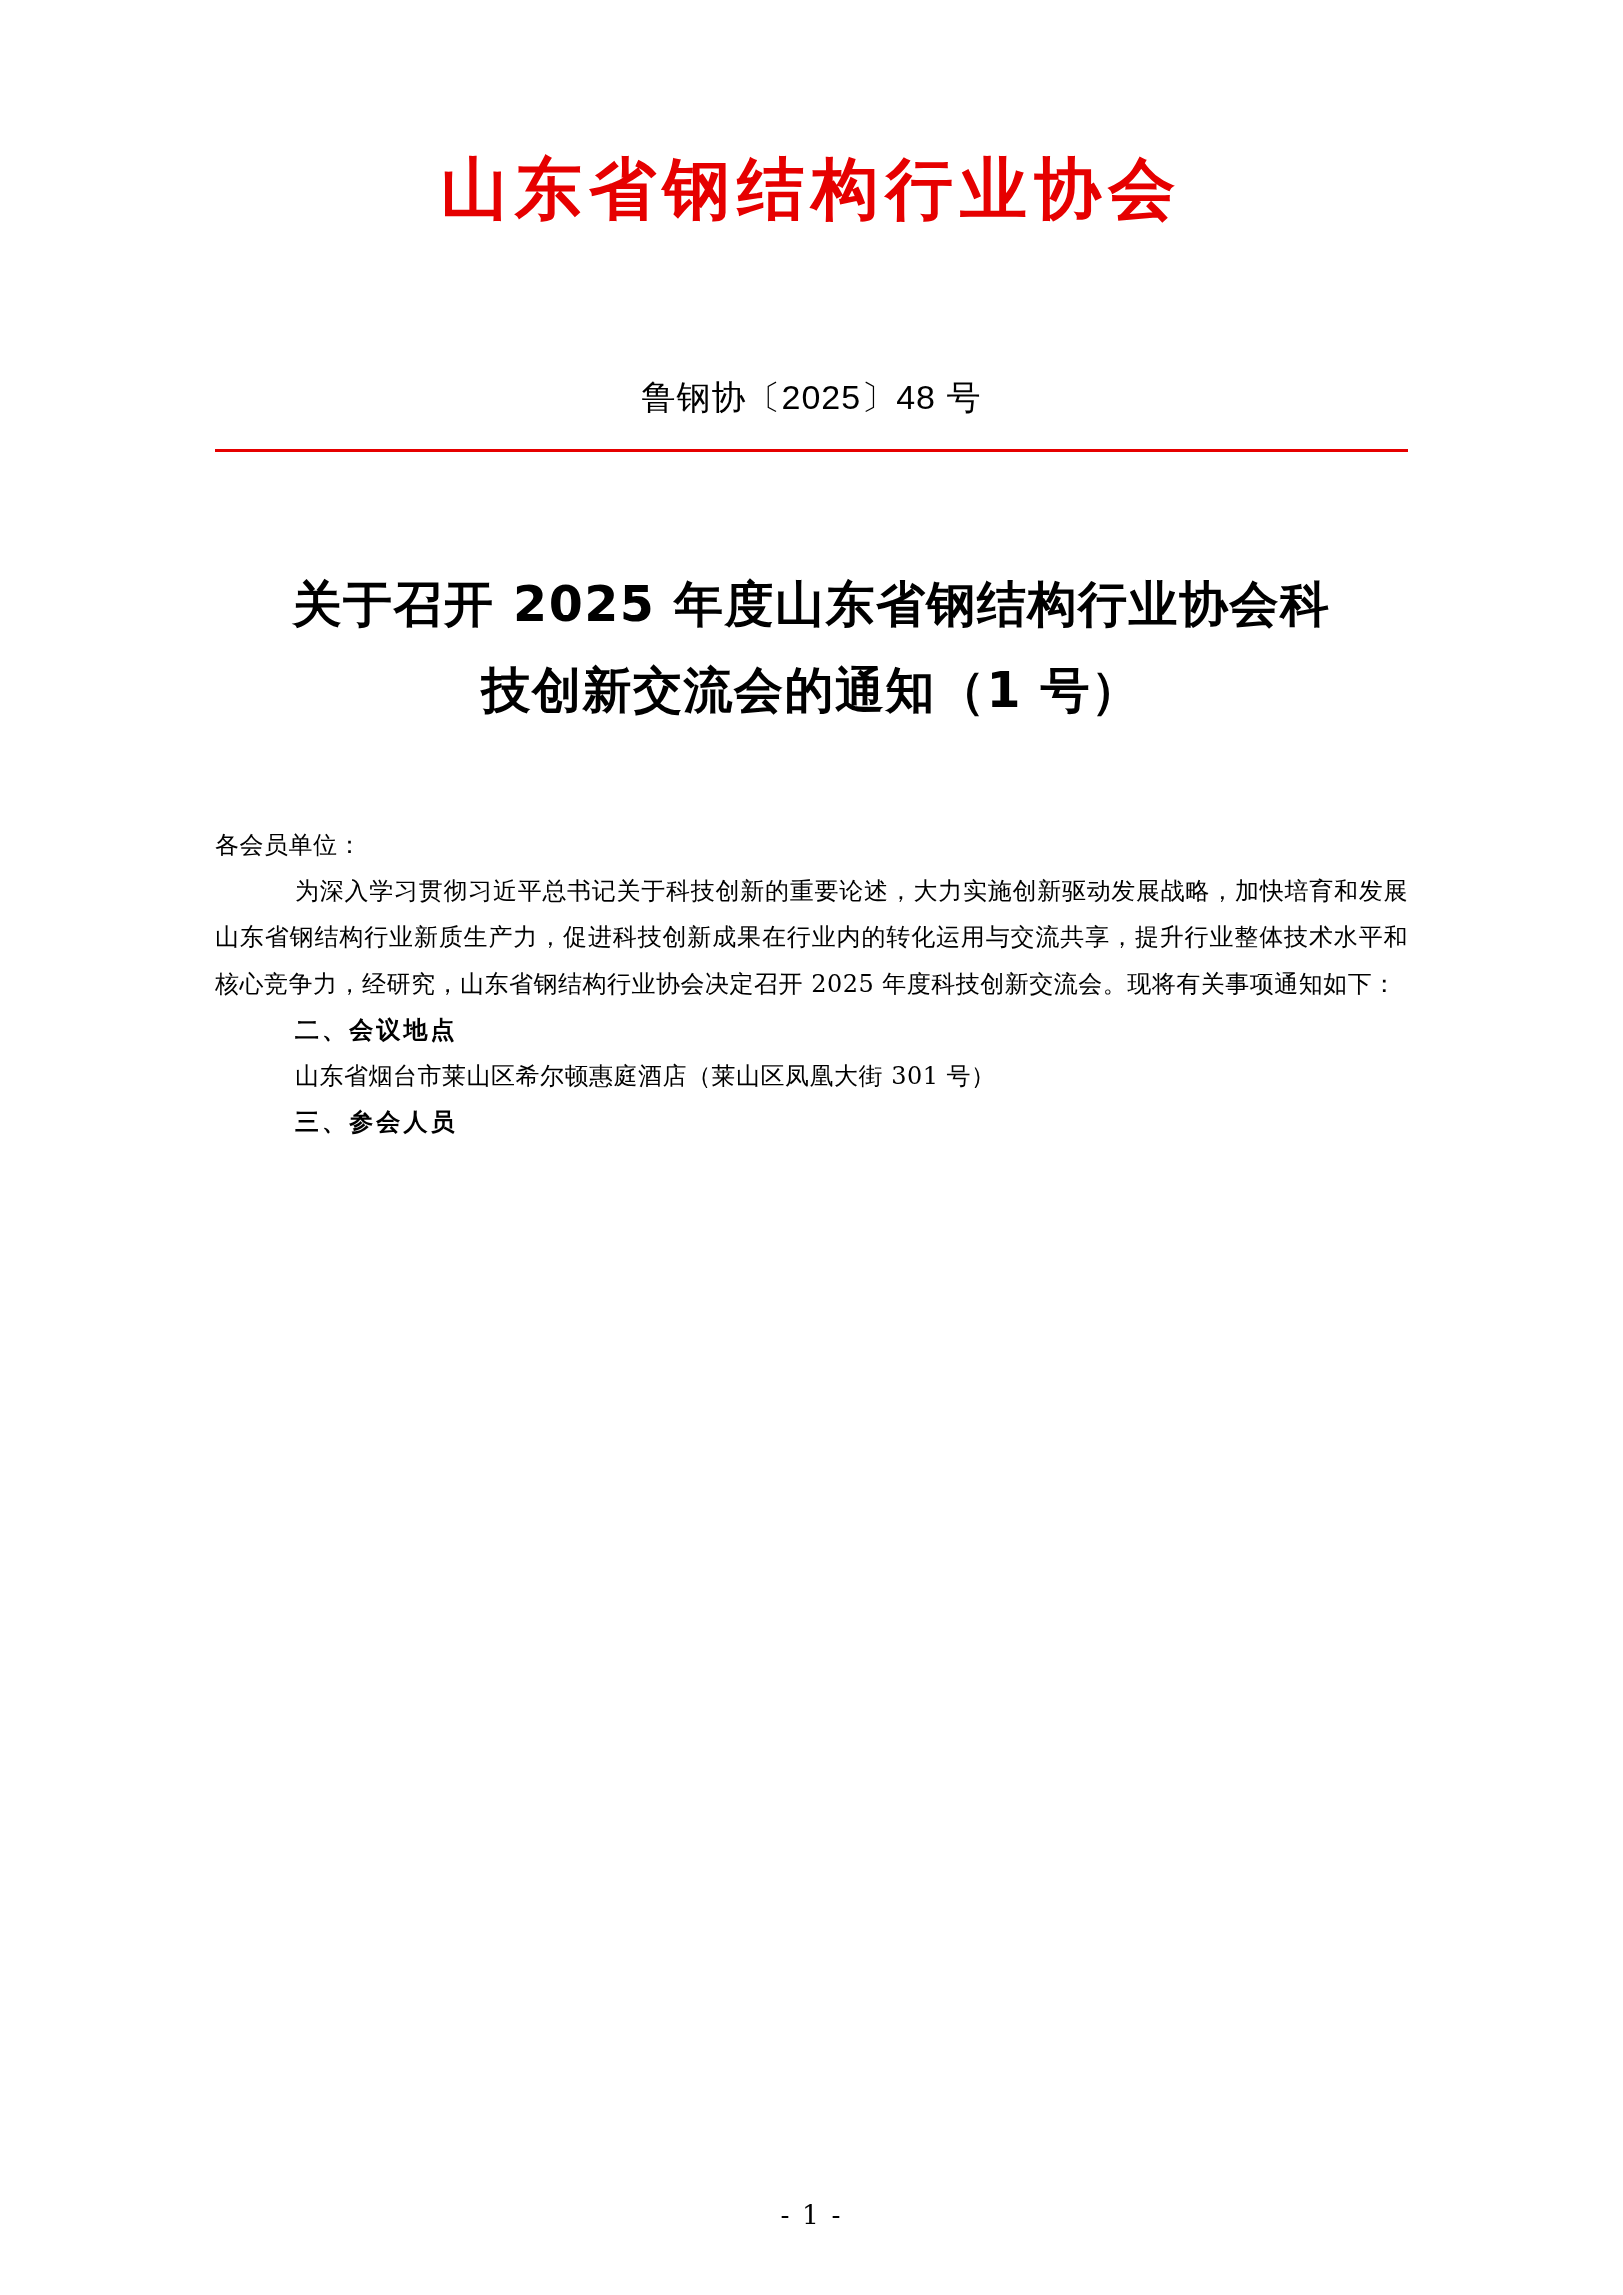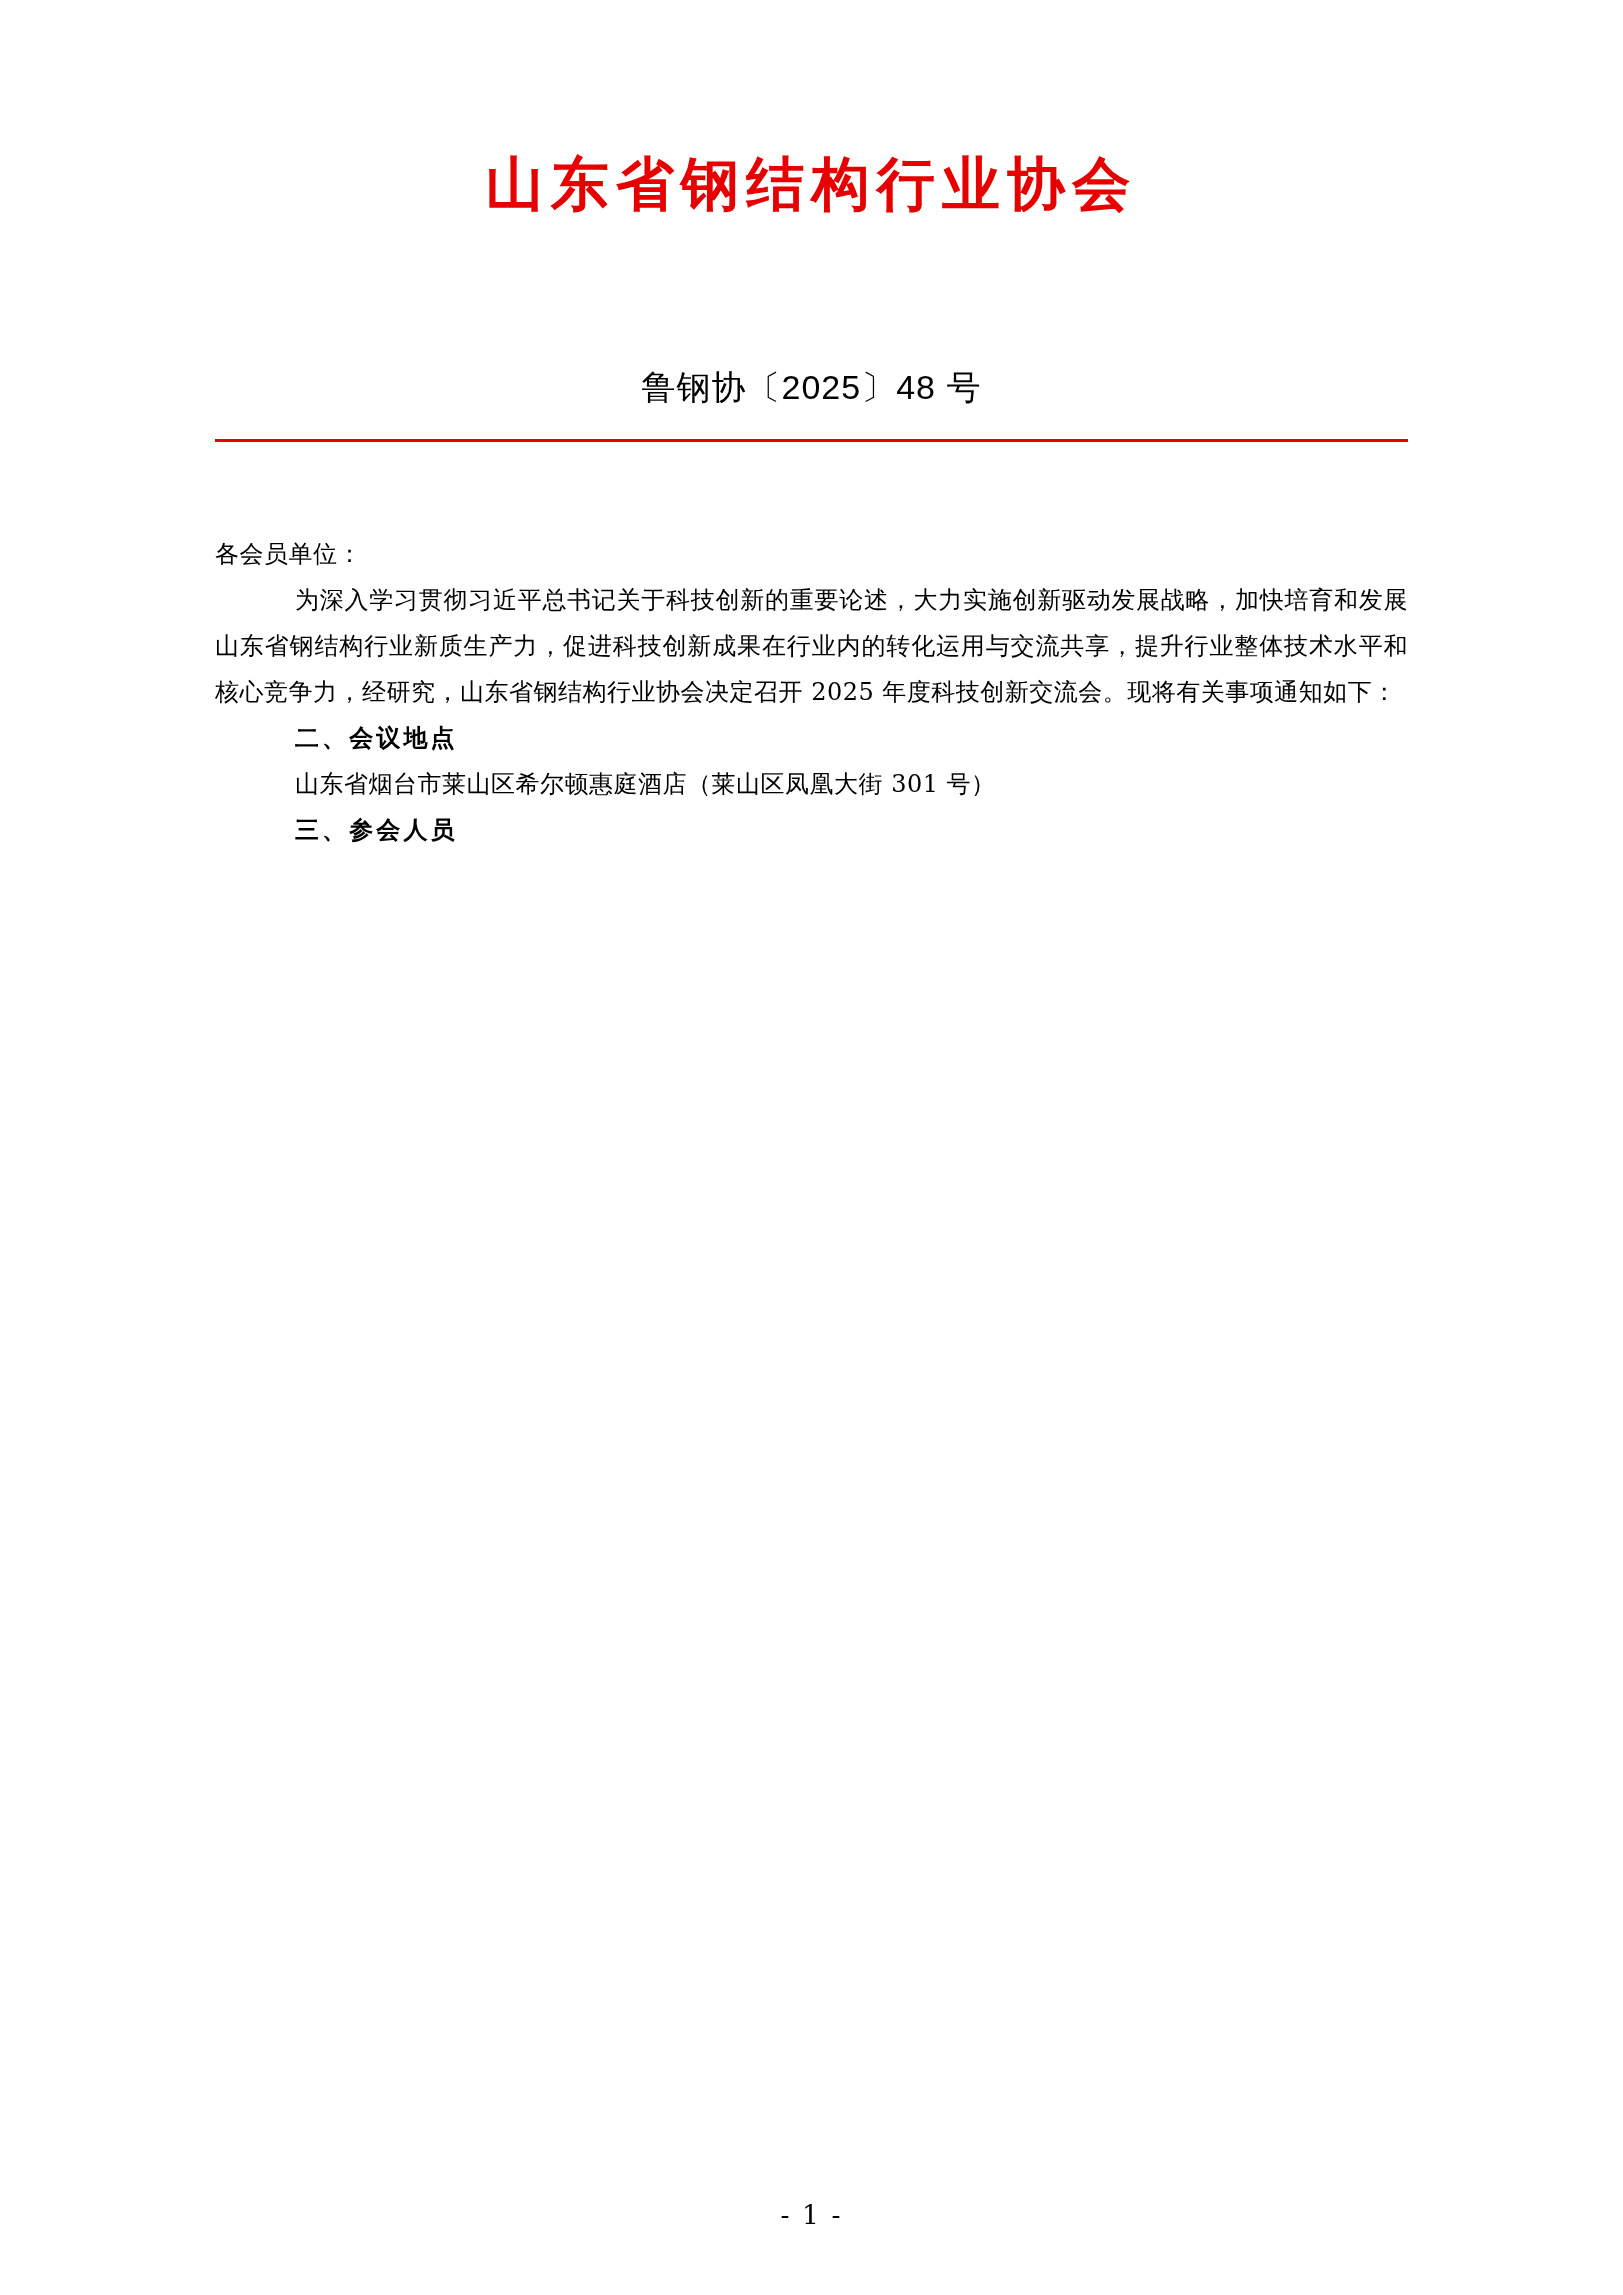--- a/index.html
+++ b/index.html
@@ -26,21 +26,21 @@
 
   
   .masthead {
     text-align: center;
     padding-top: 153px;
   }
   .org-title {
     color: #e60000;
     font-family: "DejaVu Sans", "Liberation Sans", sans-serif;
     font-weight: 700;
-    font-size: 58px;
+    font-size: 67px;
     letter-spacing: 7.2px;
     line-height: 1.1;
     white-space: nowrap;
   }
 
   .doc-number {
     text-align: center;
     font-size: 34px;
     letter-spacing: 1px;
     margin-top: 148px;
@@ -108,20 +108,24 @@
 <div class="page">
 
   <div class="masthead">
     <div class="org-title">山东省钢结构行业协会</div>
   </div>
 
   <div class="doc-number">鲁钢协〔2025〕48 号</div>
 
   <div class="red-rule"></div>
 
+  <div class="doc-title">
+    <span class="line">关于召开 2025 年度山东省钢结构行业协会科</span>
+    <span class="line">技创新交流会的通知（1 号）</span>
+  </div>
 
   <div class="body-block">
     <p class="p">各会员单位：</p>
 
     <p class="p indent">为深入学习贯彻习近平总书记关于科技创新的重要论述，大力实施创新驱动发展战略，加快培育和发展山东省钢结构行业新质生产力，促进科技创新成果在行业内的转化运用与交流共享，提升行业整体技术水平和核心竞争力，经研究，山东省钢结构行业协会决定召开 2025 年度科技创新交流会。现将有关事项通知如下：</p>
 
 
 
     <p class="p heading">二、会议地点</p>
 

